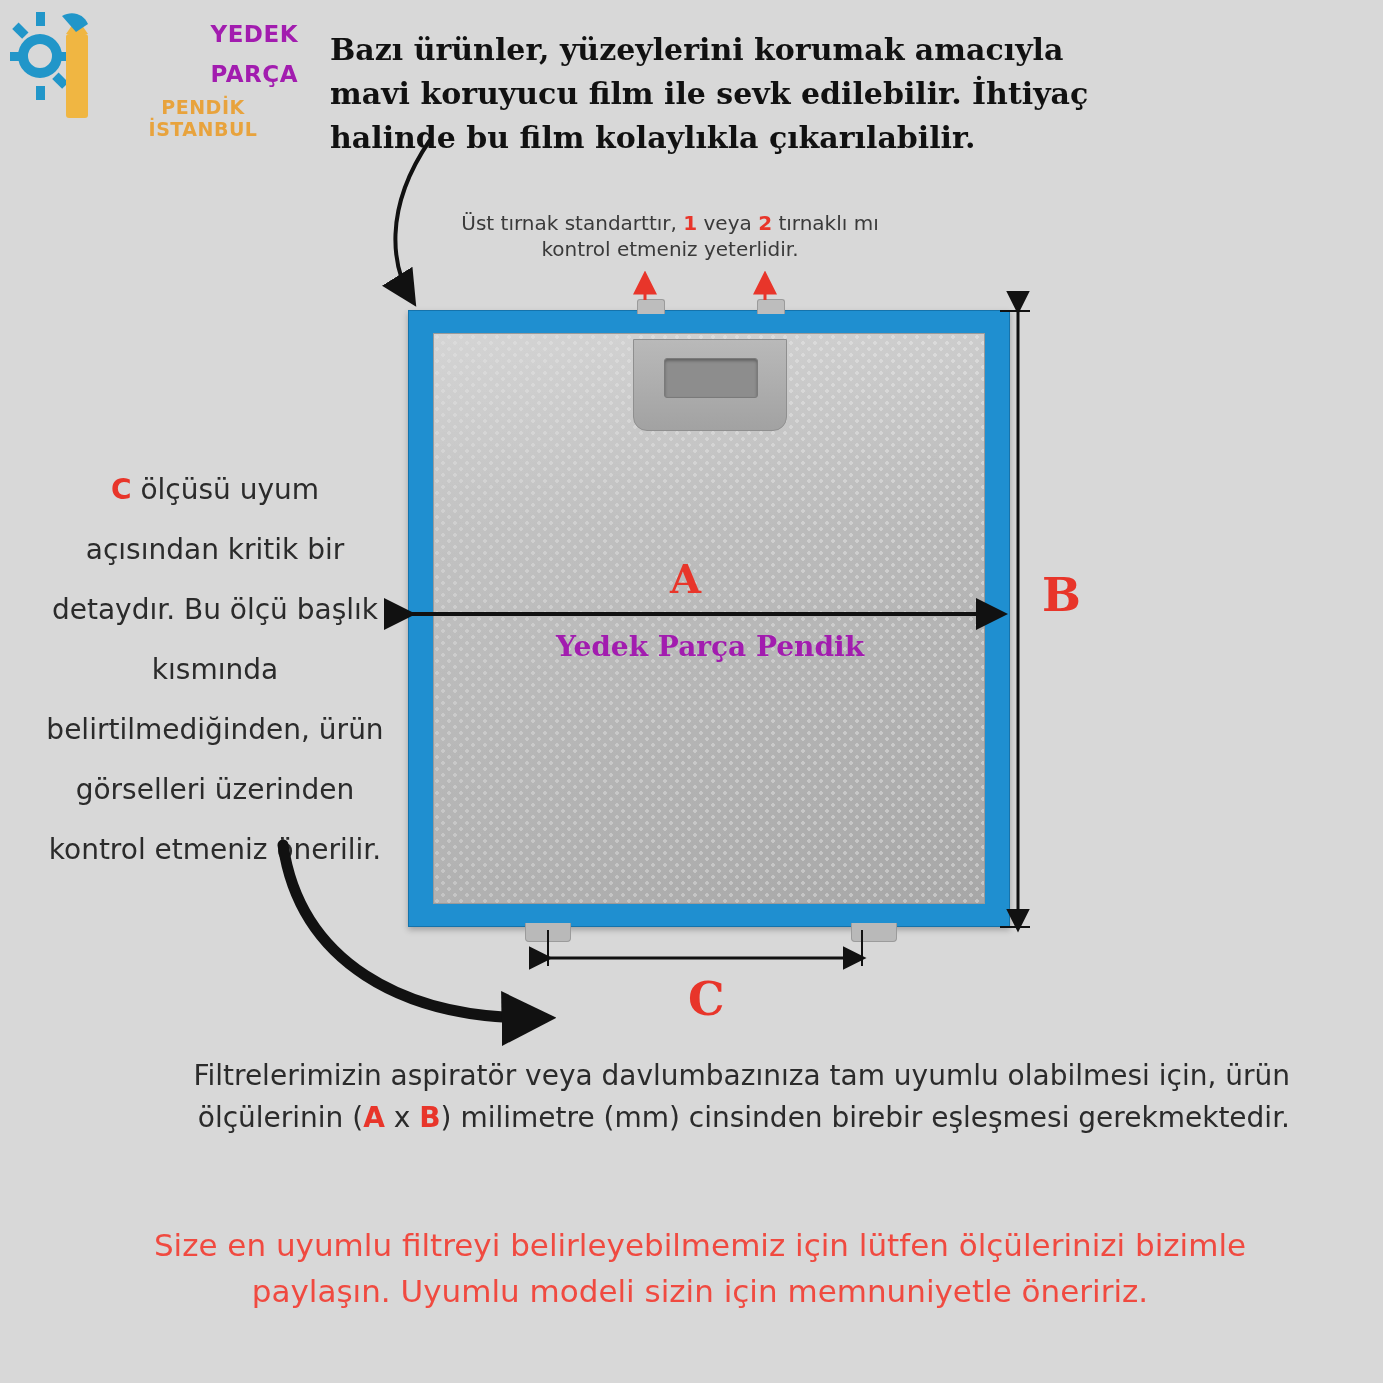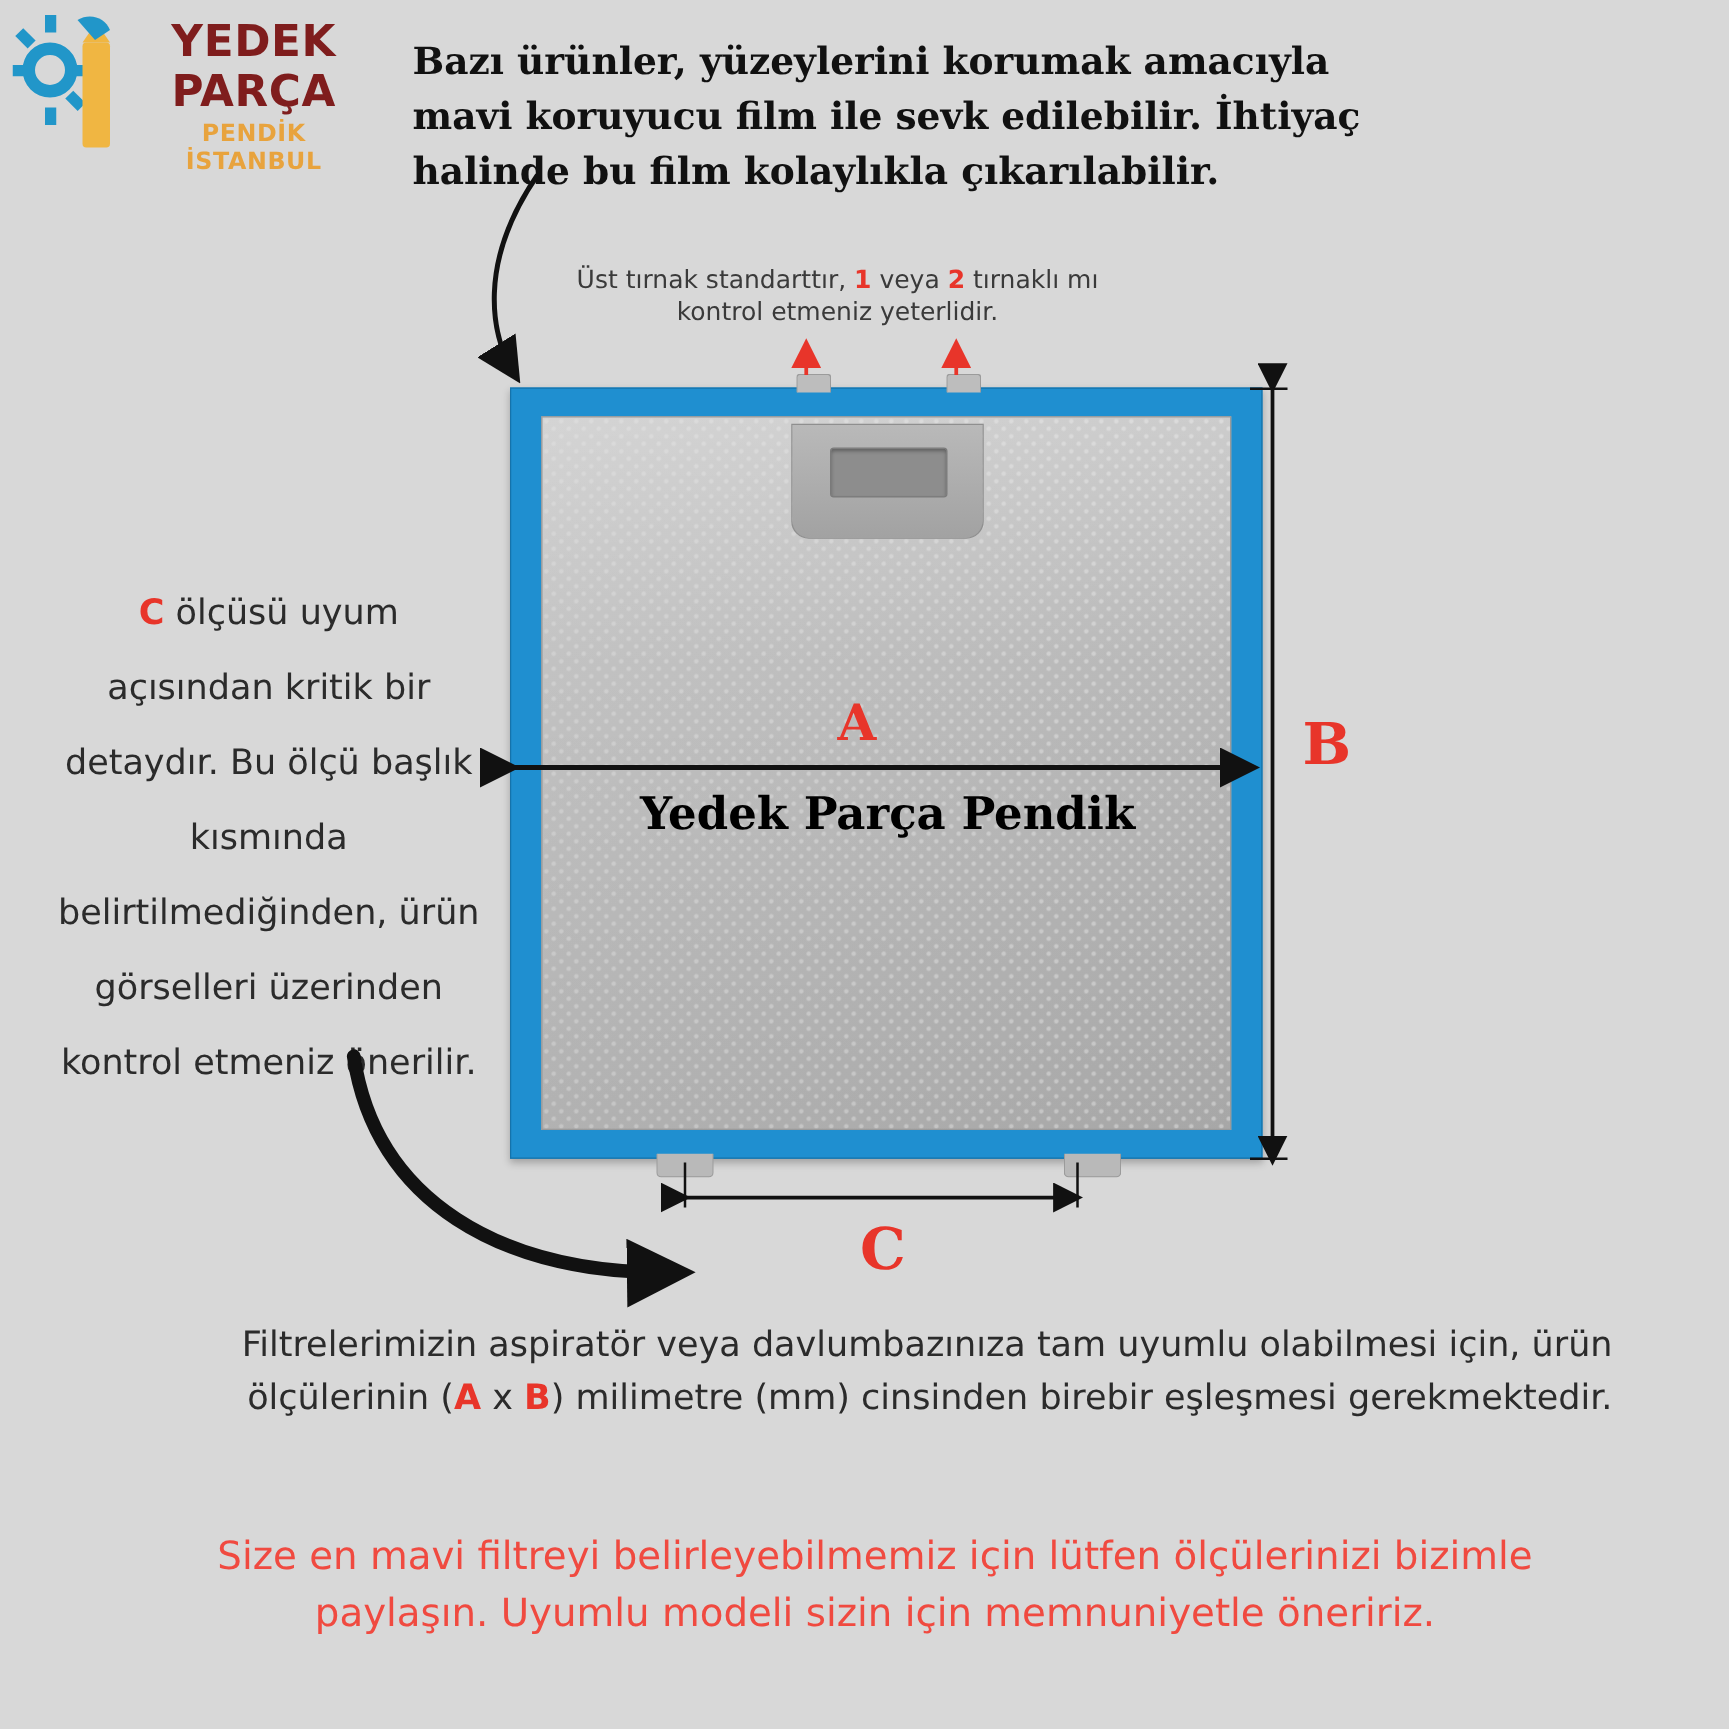--- a/index.html
+++ b/index.html
@@ -11,22 +11,23 @@
     overflow:hidden;
   }
   #stage{position:absolute;inset:0;}
 
   
   .logo{position:absolute;left:8px;top:6px;width:290px;height:130px;}
   .logo-mark{position:absolute;left:2px;top:6px;width:96px;height:112px;}
   .logo-text{position:absolute;left:100px;top:8px;width:190px;text-align:center;}
   .logo-line1,.logo-line2{
     font-family:"DejaVu Sans", sans-serif;
-    font-weight:bold;font-size:35px;line-height:40px;color:#7f1d1d;
+    font-weight:bold;font-size:23px;line-height:40px;color:#a21caf;
     letter-spacing:0.5px;
+    text-align:right;
   }
   .logo-sub{
     margin-top:2px;font-size:19px;font-weight:bold;color:#e8a33d;letter-spacing:0.5px;
   }
 
   
   .headline{
     position:absolute;left:330px;top:28px;width:800px;
     text-align:left;
     font-family:"DejaVu Serif", serif;
@@ -112,21 +113,21 @@
   .label-B{
     position:absolute;left:1042px;top:568px;
     font-family:"DejaVu Serif", serif;font-weight:bold;font-size:46px;color:#e8352a;
   }
   .label-C{
     position:absolute;left:688px;top:972px;
     font-family:"DejaVu Serif", serif;font-weight:bold;font-size:46px;color:#e8352a;
   }
   .brand-on-filter{
     position:absolute;left:470px;top:630px;width:480px;text-align:center;
-    font-family:"DejaVu Serif", serif;font-weight:bold;font-size:36px;color:#000000;
+    font-family:"DejaVu Serif", serif;font-weight:bold;font-size:28px;color:#a21caf;
   }
 
   svg.overlay{position:absolute;left:0;top:0;width:1383px;height:1383px;pointer-events:none;}
 </style>
 </head>
 <body>
 
 <div id="stage">
 
   <div class="logo">
@@ -216,15 +217,15 @@
     <line x1="548" y1="930" x2="548" y2="966" stroke="#111" stroke-width="2"></line>
     <line x1="862" y1="930" x2="862" y2="966" stroke="#111" stroke-width="2"></line>
 
     <path d="M283 845 C 300 960, 400 1020, 540 1018" fill="none" stroke="#111" stroke-width="11" stroke-linecap="round" marker-end="url(#ahbig)"></path>
   </svg>
 
   <div class="bottom-note">
     <span>Filtrelerimizin aspiratör veya davlumbazınıza tam uyumlu olabilmesi için, ürün ölçülerinin (</span><span class="ch">A</span><span> x </span><span class="ch">B</span><span>) milimetre (mm) cinsinden birebir eşleşmesi gerekmektedir.</span>
   </div>
 
-  <div class="bottom-red">Size en mavi filtreyi belirleyebilmemiz için lütfen ölçülerinizi bizimle paylaşın. Uyumlu modeli sizin için memnuniyetle öneririz.</div>
+  <div class="bottom-red">Size en uyumlu filtreyi belirleyebilmemiz için lütfen ölçülerinizi bizimle paylaşın. Uyumlu modeli sizin için memnuniyetle öneririz.</div>
 
 </div>
 
 </body></html>

